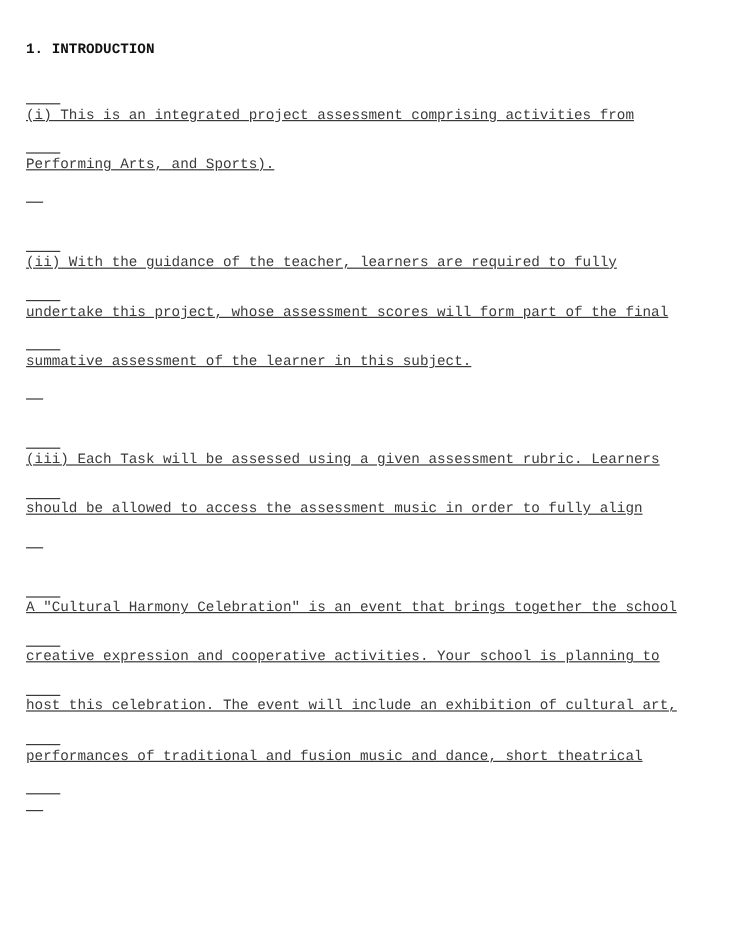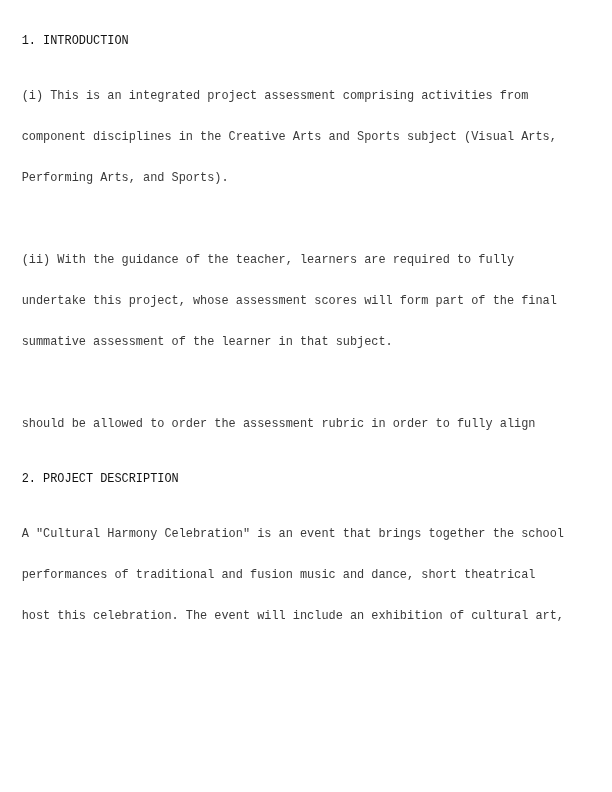--- a/index.html
+++ b/index.html
@@ -17,56 +17,57 @@
     position: absolute;
     left: 21.7px;
     top: 35px;
     width: 575px;
     font-family: "Liberation Mono", "DejaVu Sans Mono", monospace;
     font-size: 11.9px;
     line-height: 13.68px;
     color: #3a3a3a;
   }
   .heading {
-    font-weight: normal;
+    font-weight: bold;
     color: #111111;
     margin: 0 0 13.68px 0;
     white-space: pre;
   }
   .para {
     margin: 0 0 13.68px 0;
     white-space: pre;
+    text-decoration: underline;
   }
   .line { display: block; }
 </style>
 </head>
 <body>
 
 <div class="page">
 
   <div class="heading">1. INTRODUCTION</div>
 
   <div class="para">
     <span class="line">(i) This is an integrated project assessment comprising activities from</span>
-    <span class="line">component disciplines in the Creative Arts and Sports subject (Visual Arts,</span>
     <span class="line">Performing Arts, and Sports).</span>
   </div>
 
   <div class="para">
     <span class="line">(ii) With the guidance of the teacher, learners are required to fully</span>
     <span class="line">undertake this project, whose assessment scores will form part of the final</span>
-    <span class="line">summative assessment of the learner in that subject.</span>
+    <span class="line">summative assessment of the learner in this subject.</span>
   </div>
 
   <div class="para">
-    <span class="line">should be allowed to order the assessment rubric in order to fully align</span>
+    <span class="line">(iii) Each Task will be assessed using a given assessment rubric. Learners</span>
+    <span class="line">should be allowed to access the assessment music in order to fully align</span>
   </div>
 
-  <div class="heading">2. PROJECT DESCRIPTION</div>
 
   <div class="para">
     <span class="line">A "Cultural Harmony Celebration" is an event that brings together the school</span>
+    <span class="line">creative expression and cooperative activities. Your school is planning to</span>
+    <span class="line">host this celebration. The event will include an exhibition of cultural art,</span>
     <span class="line">performances of traditional and fusion music and dance, short theatrical</span>
-    <span class="line">host this celebration. The event will include an exhibition of cultural art,</span>
     
   </div>
 
 </div>
 
 </body></html>

